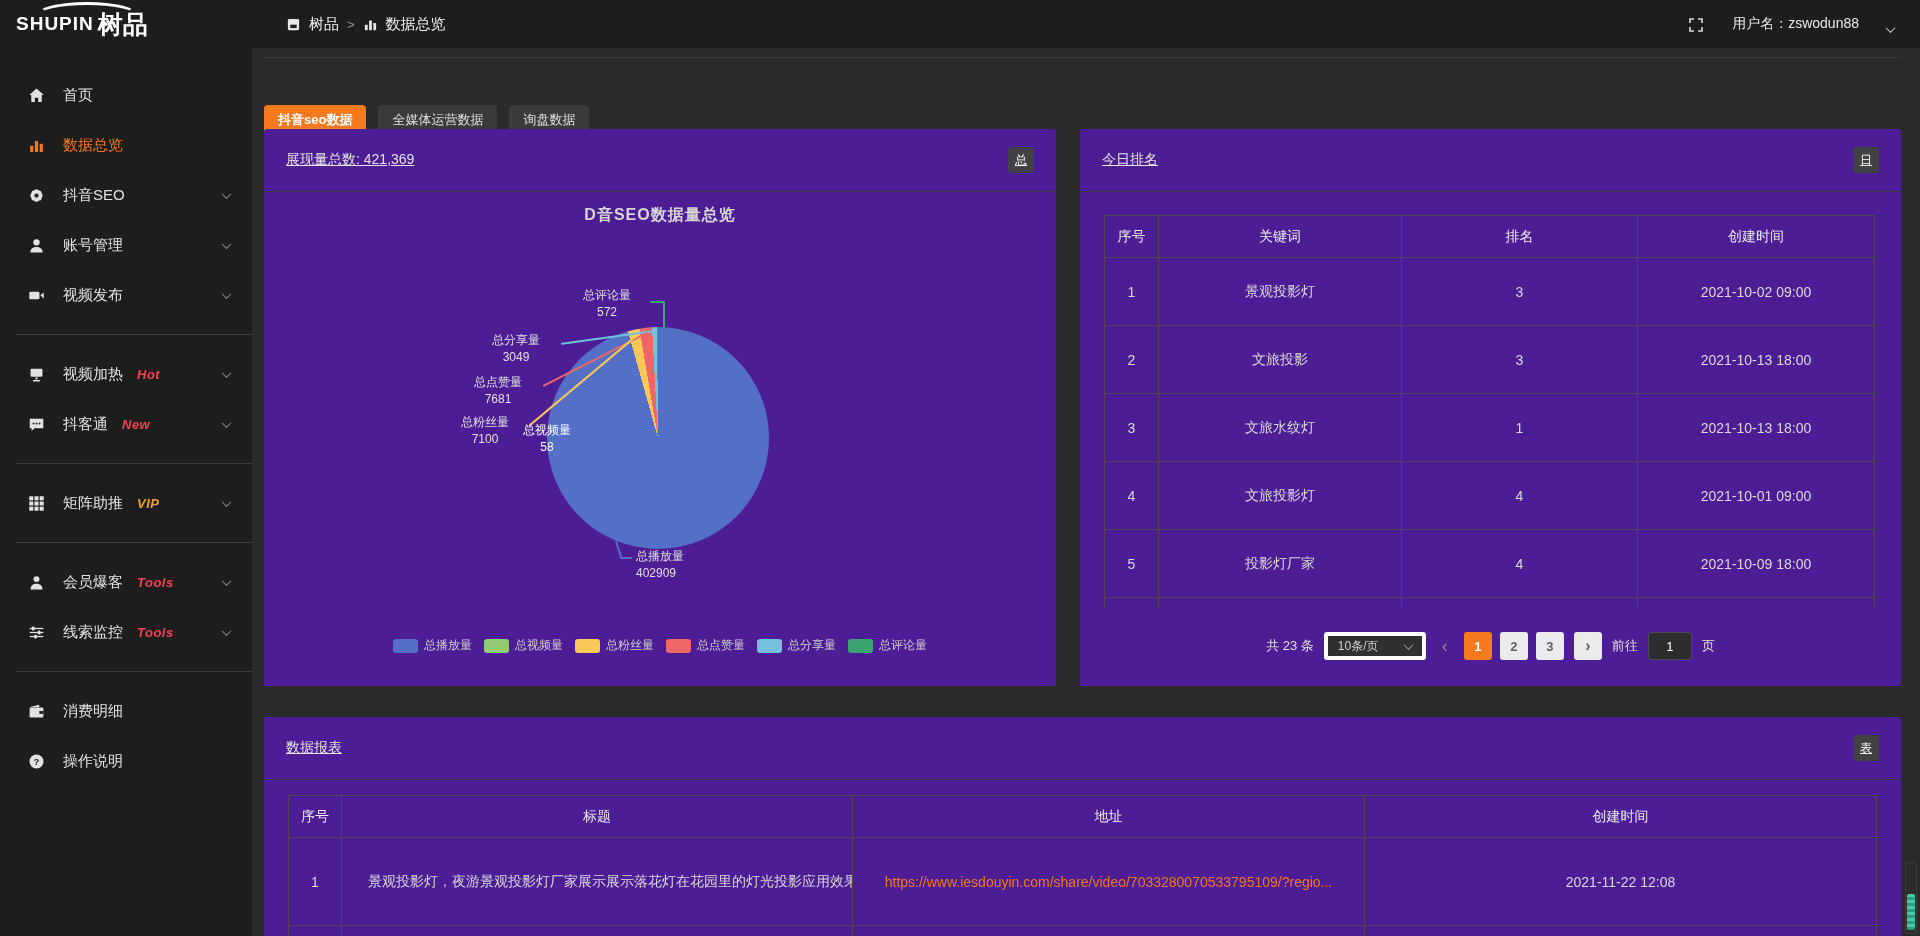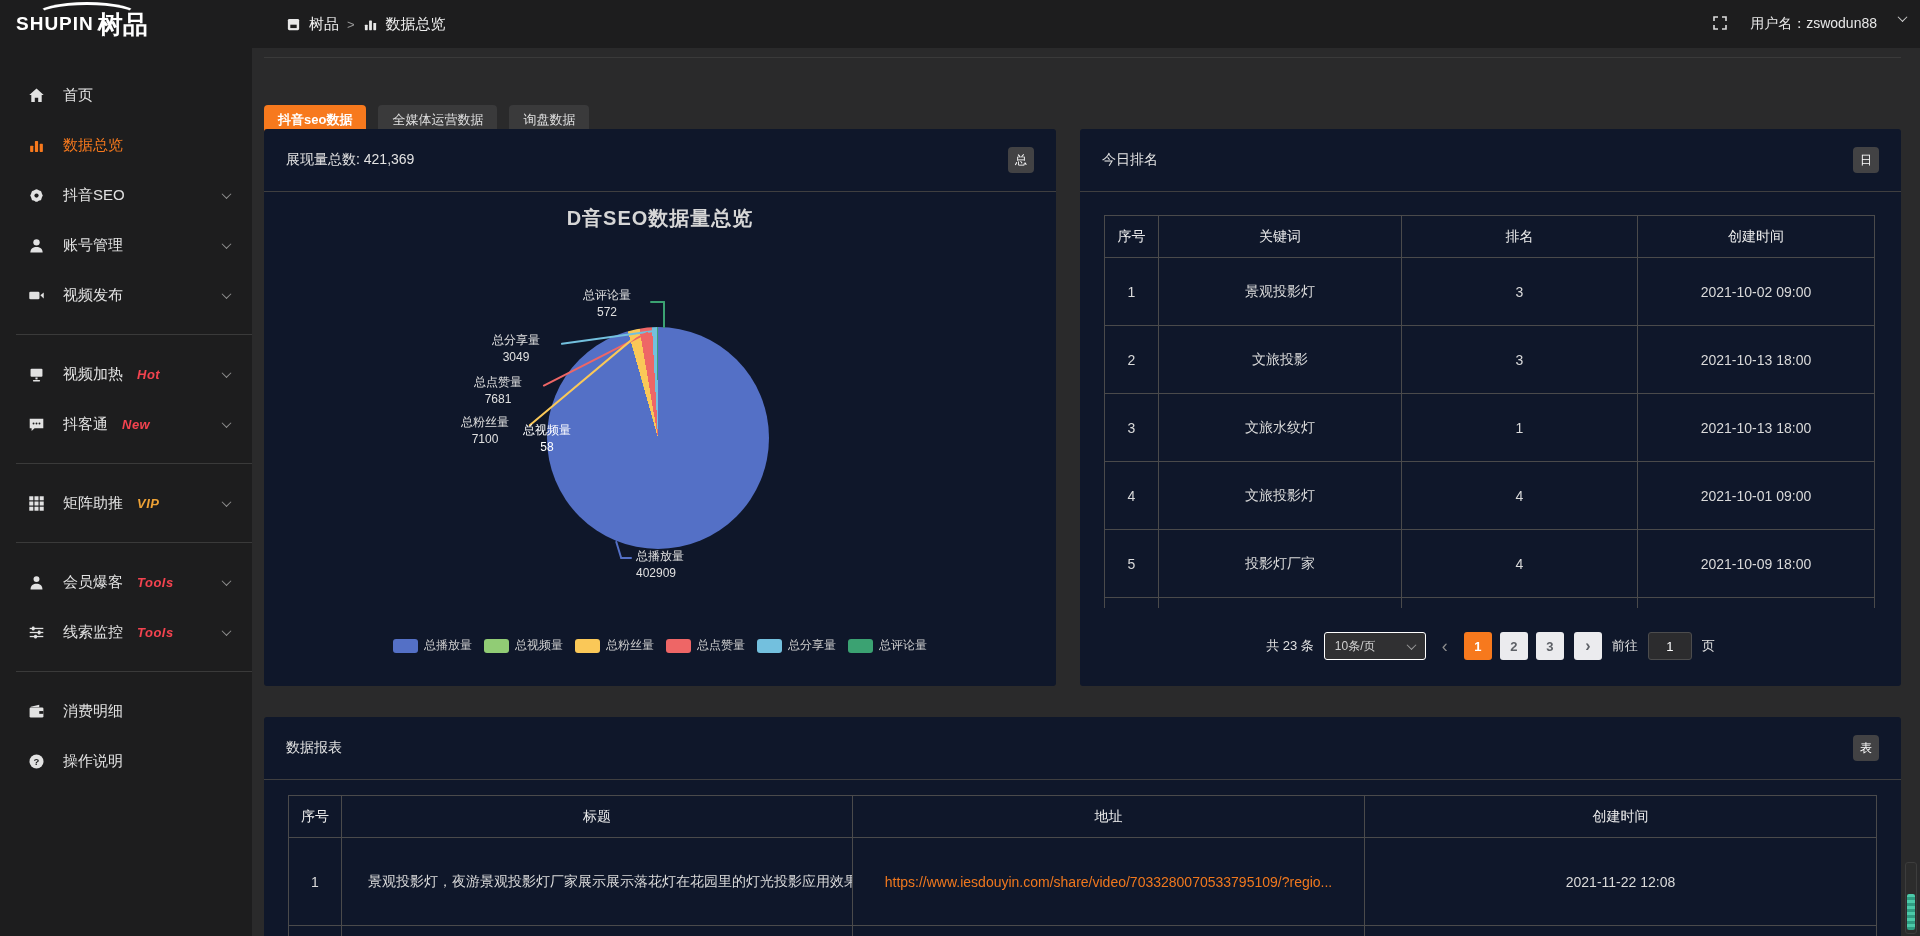--- a/index.html
+++ b/index.html
@@ -13,21 +13,21 @@
   .logo-arc { position:absolute; left:36px; top:2px; width:102px; height:26px;
     border:3px solid #fff; border-left-color:transparent; border-right-color:transparent;
     border-bottom-color:transparent; border-radius:50%; }
   .logo-latin { font-size:19px; font-weight:800; letter-spacing:1px; color:#fff; }
   .logo-cn { font-size:25px; font-weight:700; color:#fff; margin-left:4px; }
   .breadcrumb { display:flex; align-items:center; gap:8px; margin-left:34px; font-size:15px; }
   .bc-icon { display:flex; align-items:center; color:#e8e8e8; }
   .bc-link { color:#f0f0f0; cursor:pointer; }
   .bc-sep { color:#9a9a9a; font-size:13px; }
   .bc-cur { color:#f0f0f0; }
-  .top-right { margin-left:auto; display:flex; align-items:flex-start; gap:22px; padding-right:14px; }
+  .top-right { margin-left:auto; display:flex; align-items:flex-end; gap:28px; padding-right:26px; }
   .fs-icon { display:flex; align-items:center; cursor:pointer; }
   .username { font-size:14px; color:#e8e8e8; cursor:pointer; }
   .chev { display:inline-block; width:7px; height:7px; border-right:1.5px solid currentColor;
     border-bottom:1.5px solid currentColor; transform:rotate(45deg) translate(-1px,-1px); }
   .chev-top { color:#cfcfcf; }
 
   
   .sidebar { position:fixed; left:0; top:48px; width:252px; bottom:0; background:#1d1d1e;
     padding-top:22px; z-index:20; }
   .side-item { height:50px; display:flex; align-items:center; padding-left:28px;
@@ -40,32 +40,32 @@
 
   
   .main { position:fixed; left:252px; top:48px; right:0; bottom:0; background:#2a2a2b; overflow:hidden; }
   .main-divider { position:absolute; left:12px; top:9px; width:1637px; height:1px; background:#3a3a3a; }
   .tabs { position:absolute; left:12px; top:57px; display:flex; gap:12px; }
   .tab { height:30px; padding:9px 14px; font-size:13px; border:none; border-radius:4px;
     background:#3a3a3b; color:#e0e0e0; cursor:pointer; display:flex; align-items:center;
     font-family:inherit; }
   .tab.active { background:#f7791d; color:#fff; font-weight:700; }
 
-  .card { position:absolute; background:#0f172a; border-radius:3px; }
+  .card { position:absolute; background:#4c1d95; border-radius:3px;text-decoration:underline; }
   #card-overview { left:12px; top:81px; width:792px; height:557px; }
   #card-ranking  { left:828px; top:81px; width:821px; height:557px; }
   #card-report   { left:12px; top:669px; width:1637px; height:300px; }
   .card-header { height:63px; display:flex; align-items:center; padding:0 22px;
     font-size:14px; color:#e3e3e3; border-bottom:1px solid #3f3f40; }
   .corner-btn { margin-left:auto; width:26px; height:26px; background:#424244; border-radius:4px;
     color:#fff; font-size:12px; display:flex; align-items:center; justify-content:center; cursor:pointer; }
 
   
   .chart-title { position:absolute; left:0; right:0; top:76px; text-align:center;
-    font-size:20px; font-weight:600; color:#d6d6d6; letter-spacing:1px; }
+    font-size:16px; font-weight:600; color:#d6d6d6; letter-spacing:1px; }
   .pie { position:absolute; left:283px; top:198px; width:222px; height:222px; border-radius:50%; }
   .pl { position:absolute; font-size:12px; line-height:17px; color:#e0e0e0; text-align:center; }
   .pl span { display:block; }
   #lbl-comment { left:301px; top:158px; width:84px; }
   #lbl-share   { left:210px; top:203px; width:84px; }
   #lbl-like    { left:192px; top:245px; width:84px; }
   #lbl-fans    { left:179px; top:285px; width:84px; }
   #lbl-video   { left:248px; top:293px; width:70px; color:#fff; z-index:2; }
   #lbl-play    { left:372px; top:419px; width:90px; text-align:left; }
   .ln { position:absolute; height:2px; border-radius:1px; transform-origin:0 50%; }
@@ -92,21 +92,21 @@
     overflow:hidden; }
   .rk-row td { height:68px; }
   .rp-row td { height:88px; }
   .clip-row td { height:12px; }
   .td-title { text-align:left; padding:0 26px; white-space:nowrap; }
   .td-link-text { color:#f0781e; cursor:pointer; white-space:nowrap; }
 
   
   .pagination { position:absolute; left:0; right:0; top:503px; display:flex; justify-content:center;
     align-items:center; gap:10px; font-size:13px; color:#e0e0e0; }
-  .pg-select { width:102px; height:28px; background:#303032; border:1px solid #ffffff; border-radius:3px;
+  .pg-select { width:102px; height:28px; background:#303032; border:4px solid #ffffff; border-radius:3px;
     display:flex; align-items:center; justify-content:space-between; padding:0 10px;
     color:#d0d0d0; font-size:12px; cursor:pointer; }
   .chev-select { color:#9a9a9a; }
   .pg-prev { width:18px; text-align:center; color:#8c8c8c; font-size:18px; line-height:28px; cursor:pointer; }
   .pg-pages { display:flex; gap:8px; }
   .pg-btn { min-width:28px; height:28px; padding:0 4px; border-radius:3px; background:#ebebee;
     color:#5d6066; display:flex; align-items:center; justify-content:center; font-size:13px;
     font-weight:600; cursor:pointer; }
   .pg-btn.active { background:#f7791d; color:#fff; }
   .pg-next { font-size:16px; }

